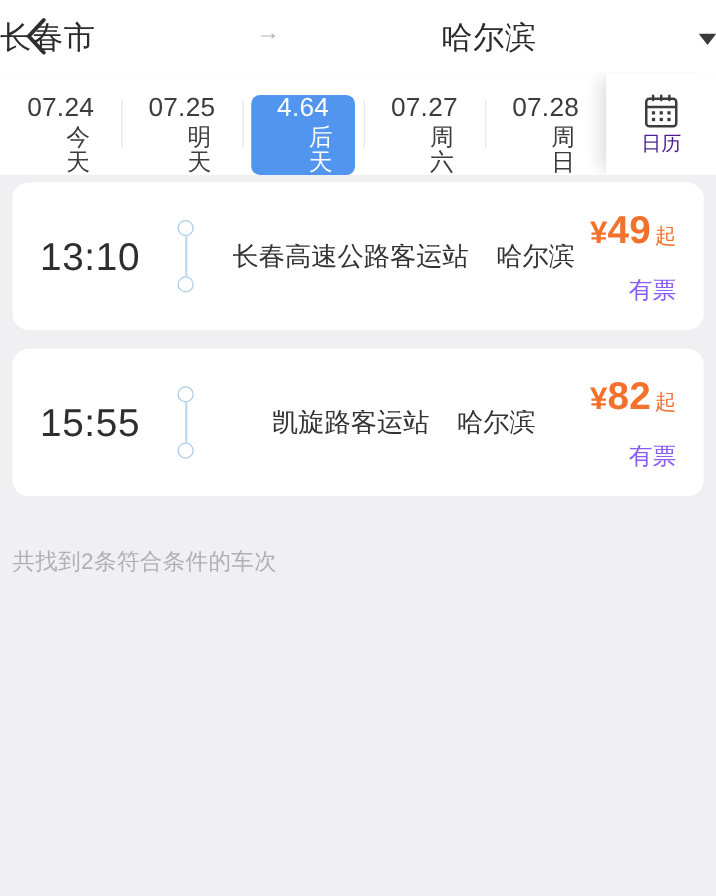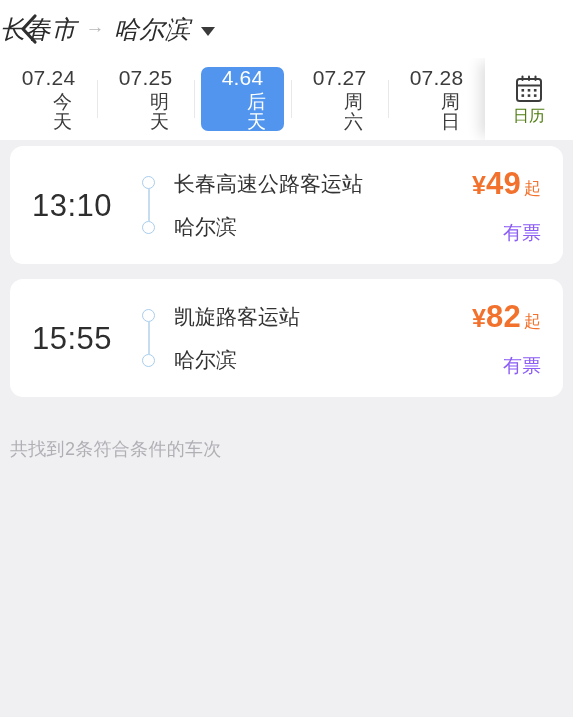--- a/index.html
+++ b/index.html
@@ -51,25 +51,24 @@
 
   .header-title {
     width: 100%;
     text-align: center;
     font-size: 25px;
     font-weight: 500;
     color: #2B2B2B;
     letter-spacing: 0.5px;
     display: flex;
     align-items: center;
-    justify-content: flex-start;
-    gap: 9px;
+    justify-content: space-between;
+    gap: 20px;
     cursor: pointer;
     white-space: nowrap;
-    font-style: italic;
   }
 
   .title-arrow {
     color: #B6B6B6;
     font-size: 19px;
     font-weight: 300;
     position: relative;
     top: -2px;
   }
 
@@ -99,21 +98,21 @@
     height: 82px;
     padding-right: 88px;
   }
 
   .date-tab {
     position: relative;
     flex: 0 0 97px;
     display: flex;
     flex-direction: column;
     align-items: center;
-    justify-content: center;
+    justify-content: flex-end;
     cursor: pointer;
   }
 
   .date-tab + .date-tab::before {
     content: "";
     position: absolute;
     left: 0;
     top: 22px;
     bottom: 22px;
     width: 1px;
@@ -165,21 +164,21 @@
     align-items: center;
     justify-content: center;
     gap: 4px;
     box-shadow: -9px 0 13px -4px rgba(0,0,0,0.13);
     cursor: pointer;
     z-index: 3;
   }
   .calendar-btn svg { display: block; }
   .calendar-label {
     font-size: 16px;
-    color: #4d7c0f;
+    color: #4c1d95;
     line-height: 1;
   }
 
   
   .list {
     flex: 1;
     padding: 6px 10px 0 10px;
     overflow: hidden;
   }
 
@@ -227,21 +226,21 @@
     left: 8px;
     top: 20px;
     bottom: 20px;
     width: 1.6px;
     background: #C6DDF0;
   }
 
   .card-stations {
     flex: 1;
     display: flex;
-    flex-direction: column;
+    flex-direction: row;
     justify-content: center;
     gap: 22px;
     min-width: 0;
   }
   .station {
     font-size: 21px;
     font-weight: 500;
     color: #333333;
     line-height: 1;
     white-space: nowrap;

